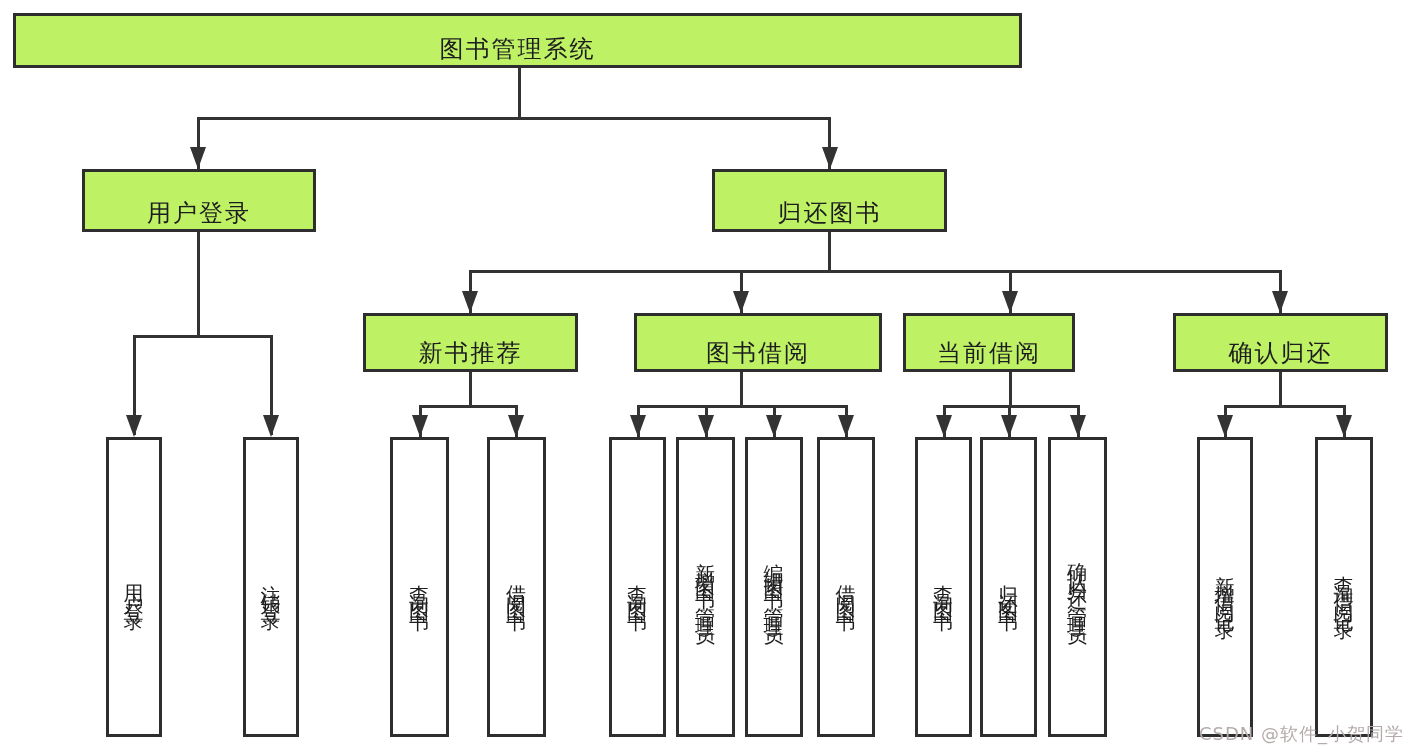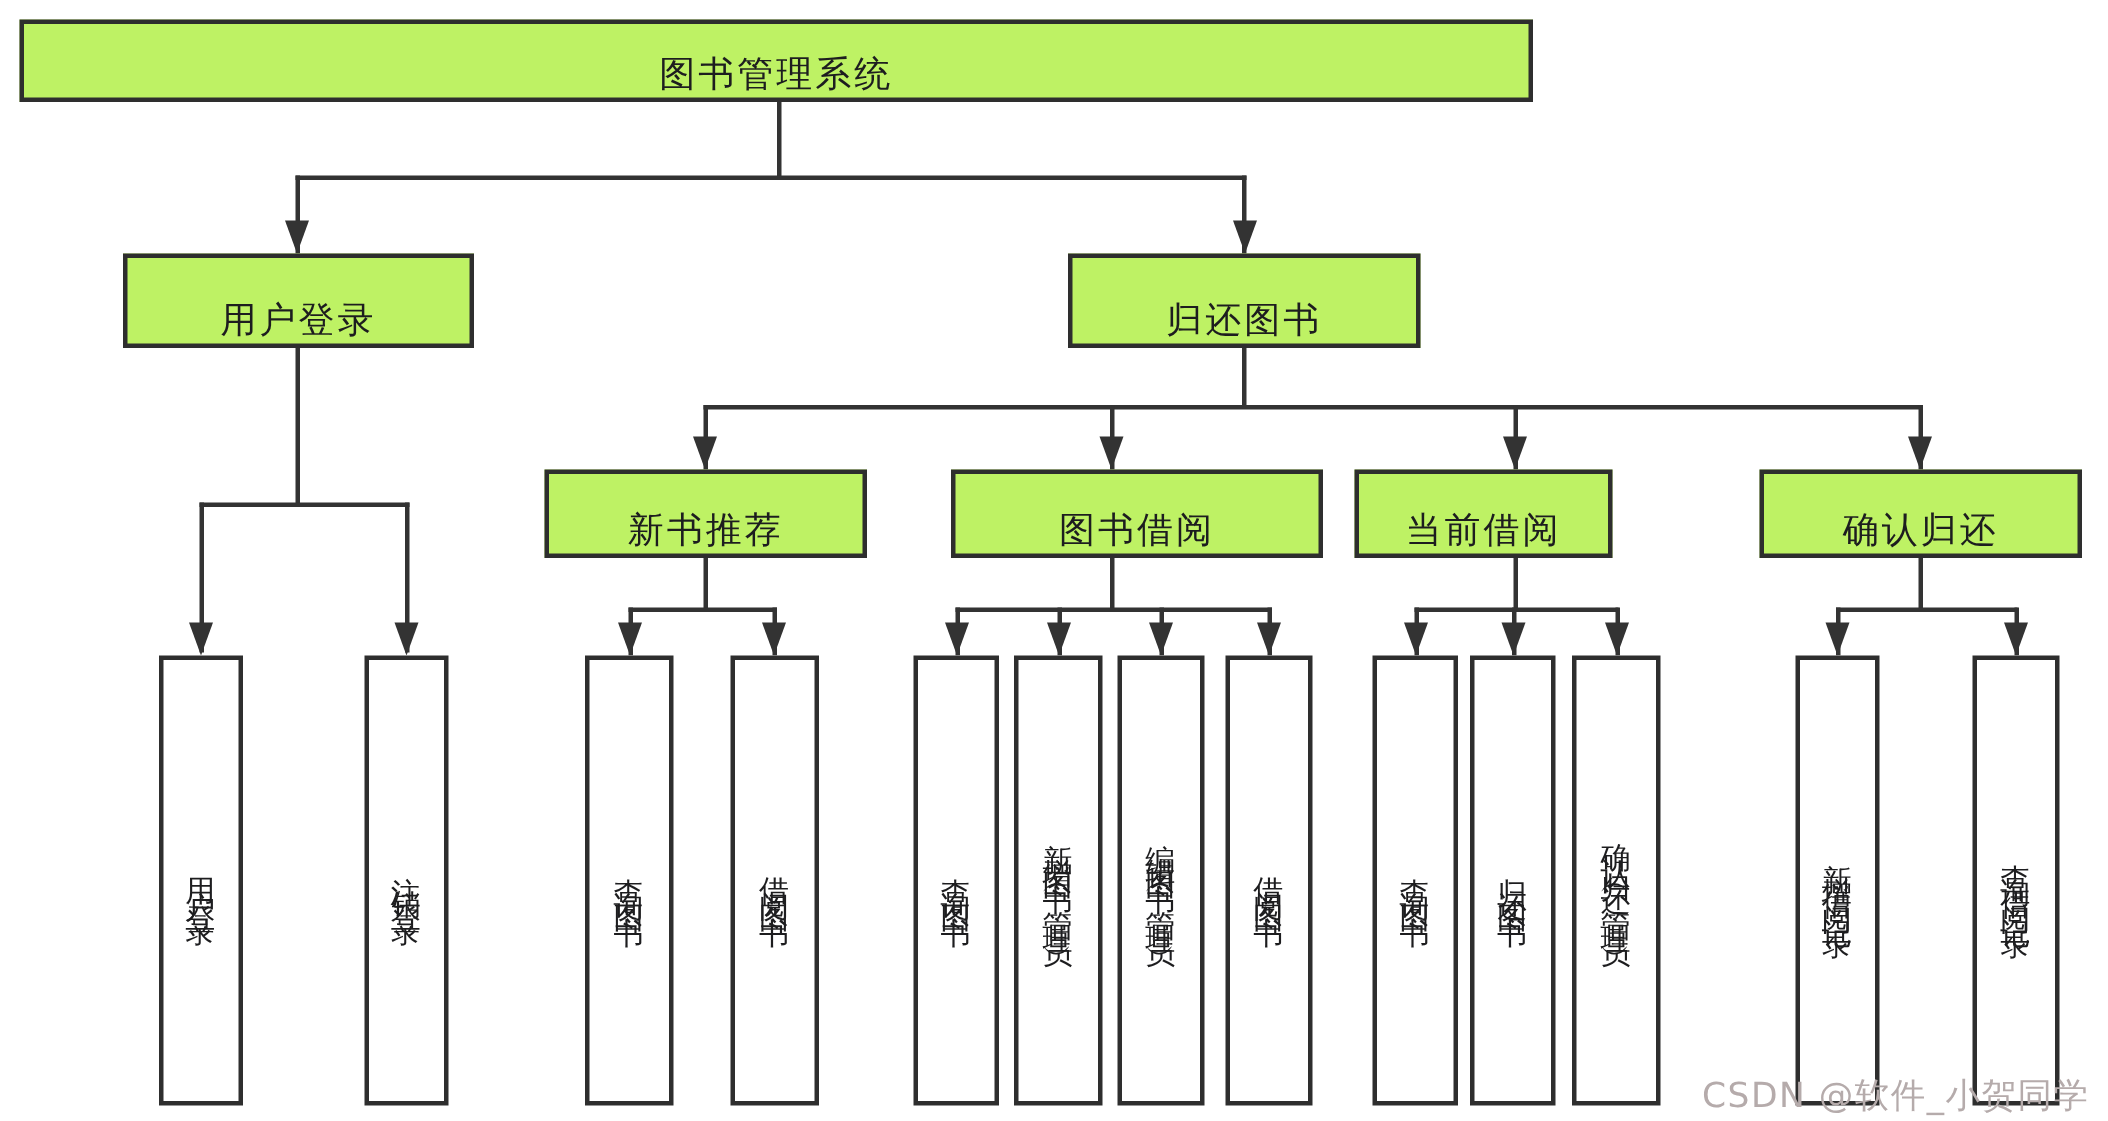--- a/index.html
+++ b/index.html
@@ -43,22 +43,22 @@
   .arrow {
     position:absolute;
     width:0; height:0;
     border-left:8px solid transparent;
     border-right:8px solid transparent;
     border-top:22px solid #333333;
     z-index:1;
   }
   .watermark {
     position:absolute;
-    right:12px; bottom:1px;
-    font-size:23px;
+    right:1px; bottom:1px;
+    font-size:18px;
     letter-spacing:1px;
     color:#b5abab;
     z-index:6;
     white-space:nowrap;
   }
 </style>
 </head>
 <body>
 
 <div id="canvas">

